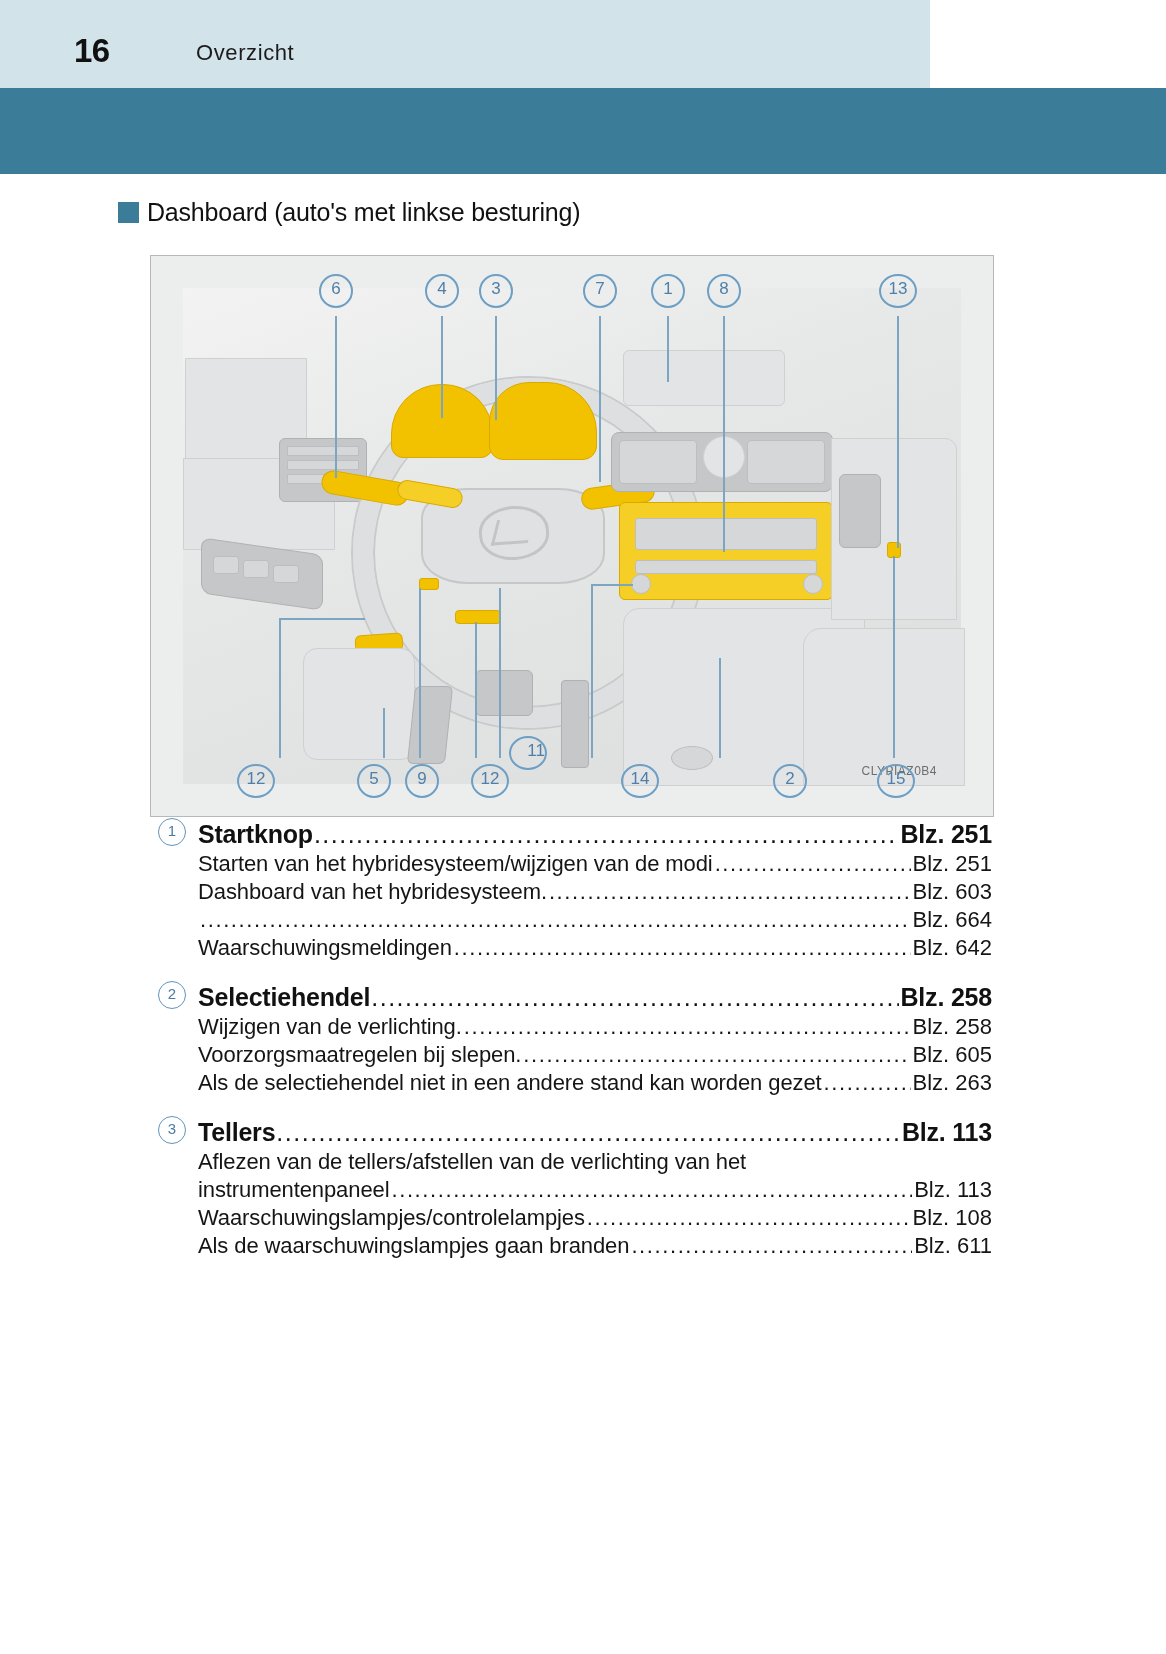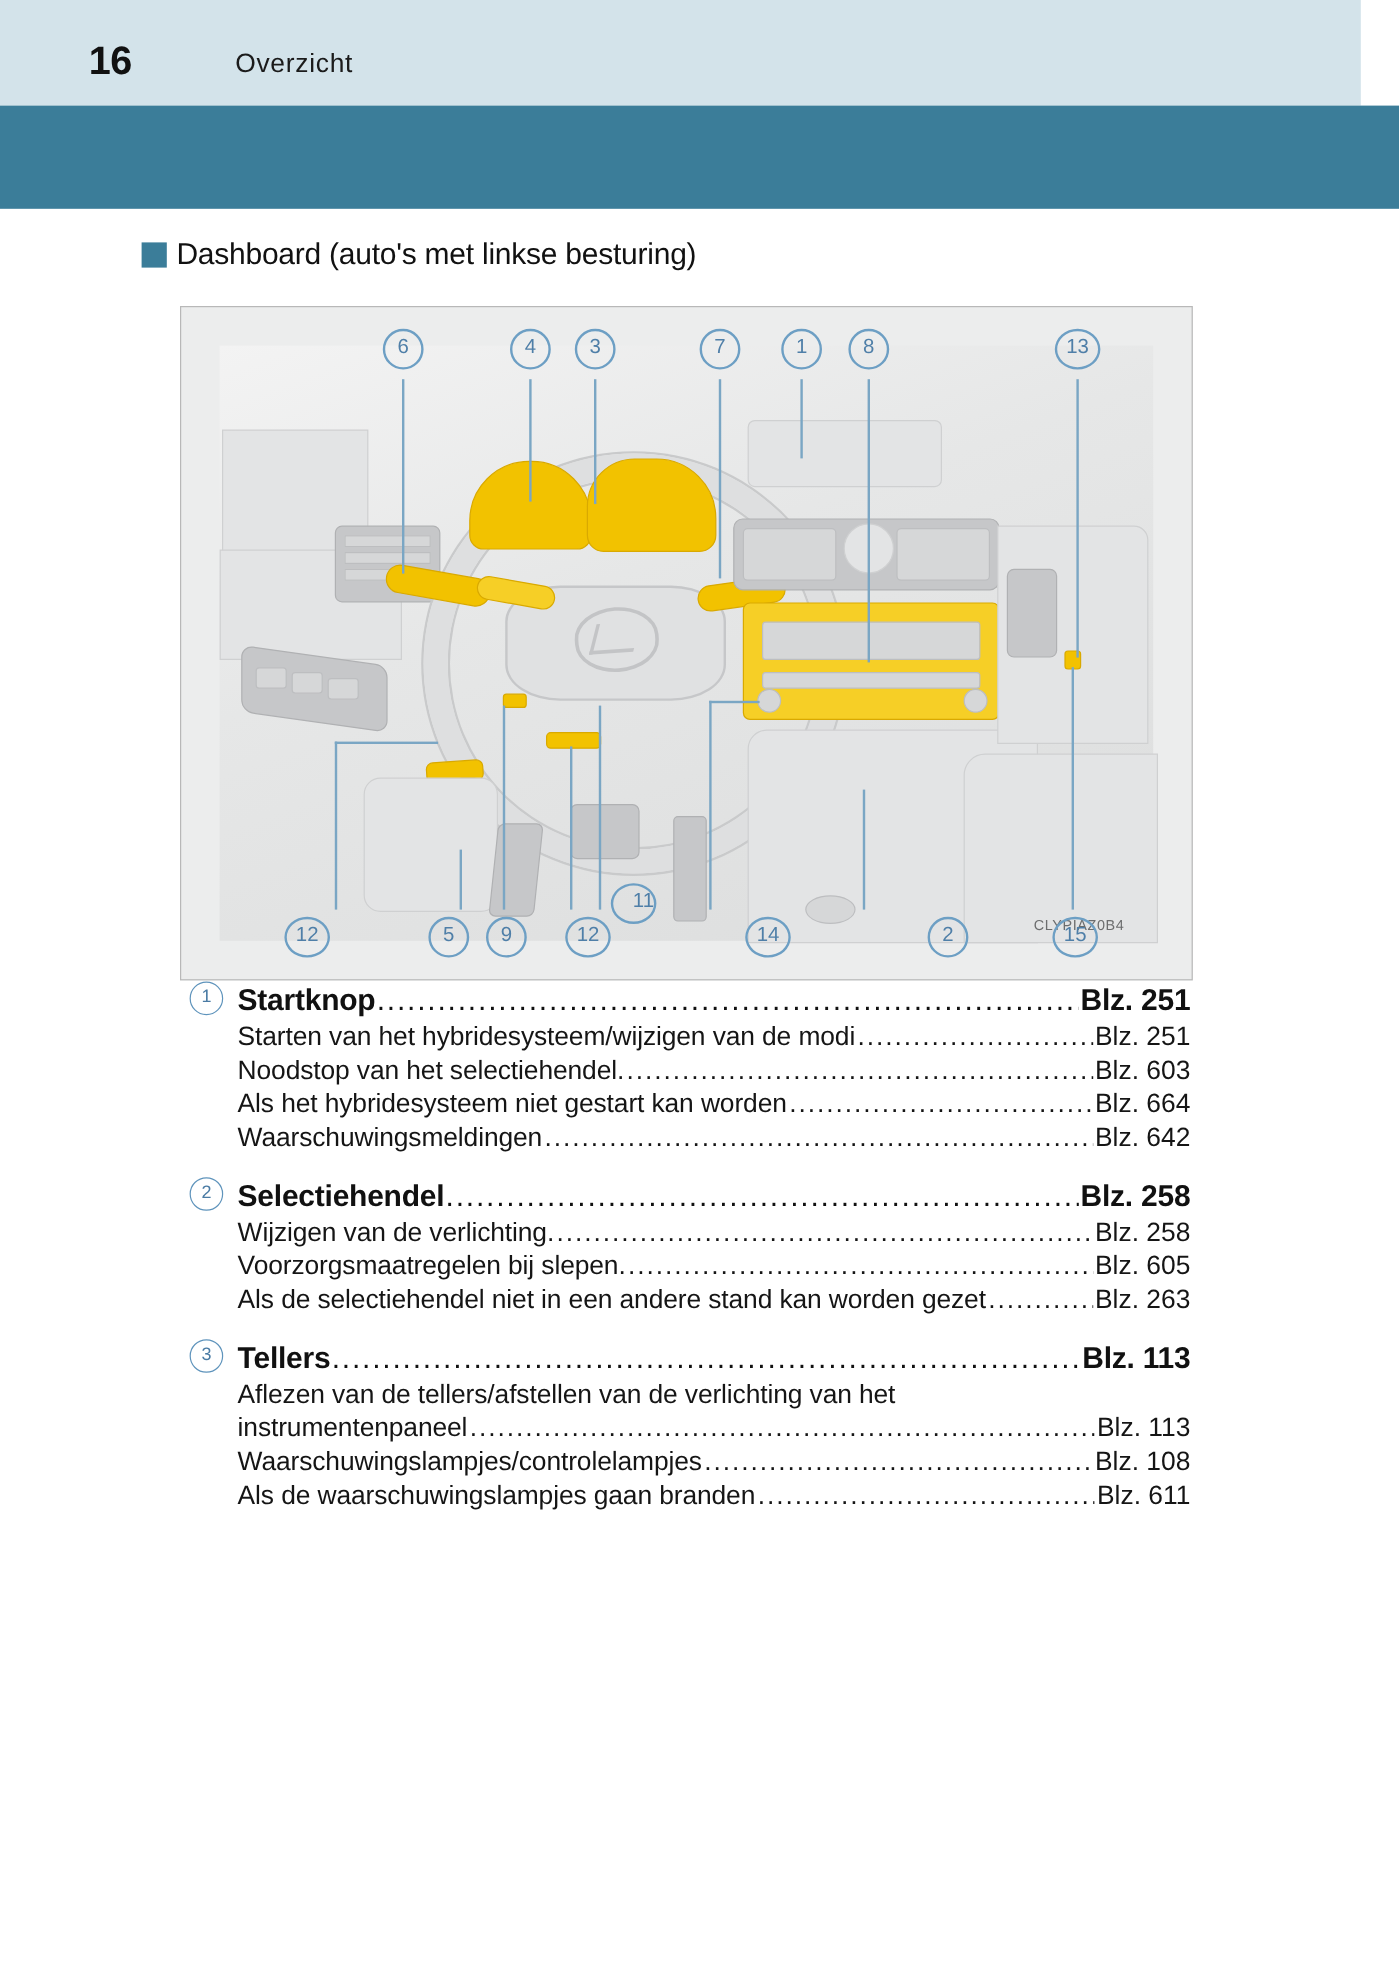--- a/index.html
+++ b/index.html
@@ -12,21 +12,21 @@
     background: #ffffff;
     font-family: "Liberation Sans", sans-serif;
     overflow: hidden;
     position: relative;
   }
 
   
   .header-band {
     position: absolute;
     left: 0; top: 0;
-    width: 1134px;
+    width: 930px;
     height: 88px;
     background: #d3e3ea;
   }
   .page-number {
     position: absolute;
     left: 74px;
     top: 32px;
     font-size: 33px;
     font-weight: bold;
     color: #111111;
@@ -368,26 +368,25 @@
       <span class="entry-title">Startknop</span>
       <span class="leader">................................................................................................................</span>
       <span class="entry-page">Blz. 251</span>
     </div>
     <div class="sub">
       <span class="sub-text">Starten van het hybridesysteem/wijzigen van de modi</span>
       <span class="sub-leader">................................................................................................................</span>
       <span class="sub-page">Blz. 251</span>
     </div>
     <div class="sub">
-      <span class="sub-text">Noodstop van het selectiehendel.</span>
+      <span class="sub-text">Dashboard van het hybridesysteem.</span>
       <span class="sub-leader">................................................................................................................</span>
       <span class="sub-page">Blz. 603</span>
     </div>
     <div class="sub">
-      <span class="sub-text">Als het hybridesysteem niet gestart kan worden</span>
       <span class="sub-leader">................................................................................................................</span>
       <span class="sub-page">Blz. 664</span>
     </div>
     <div class="sub">
       <span class="sub-text">Waarschuwingsmeldingen</span>
       <span class="sub-leader">................................................................................................................</span>
       <span class="sub-page">Blz. 642</span>
     </div>
   </div>
 

